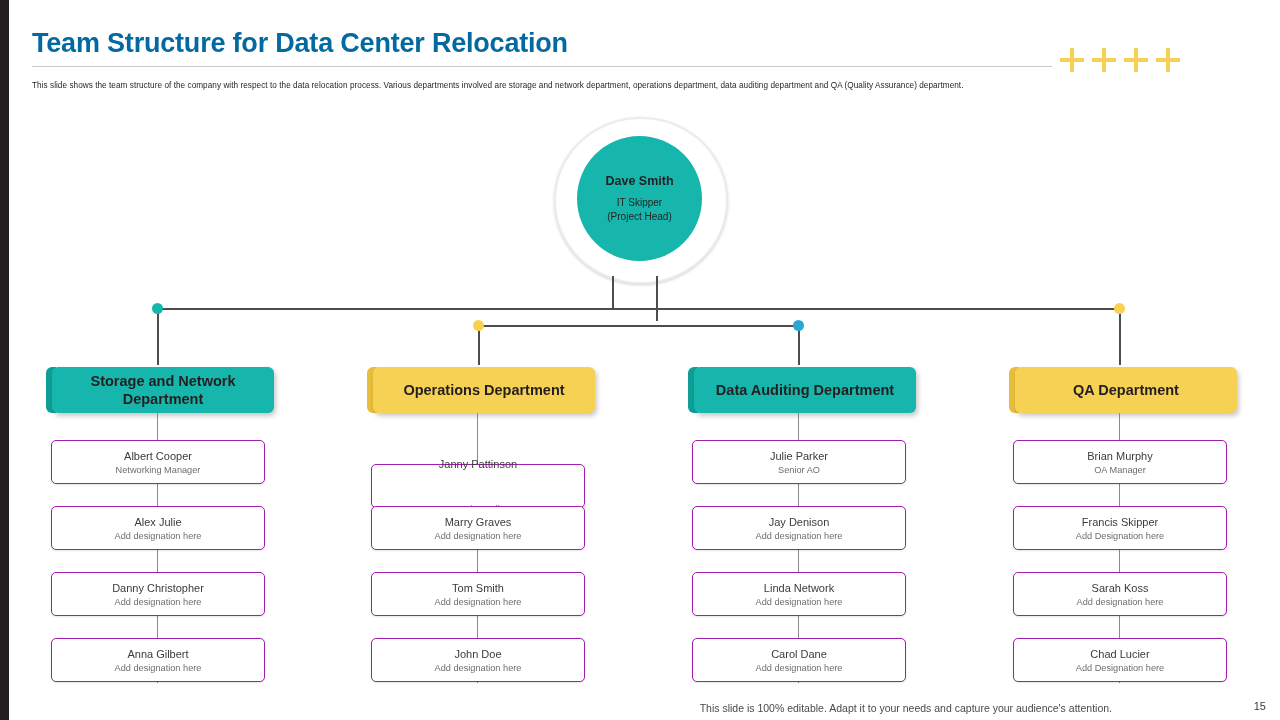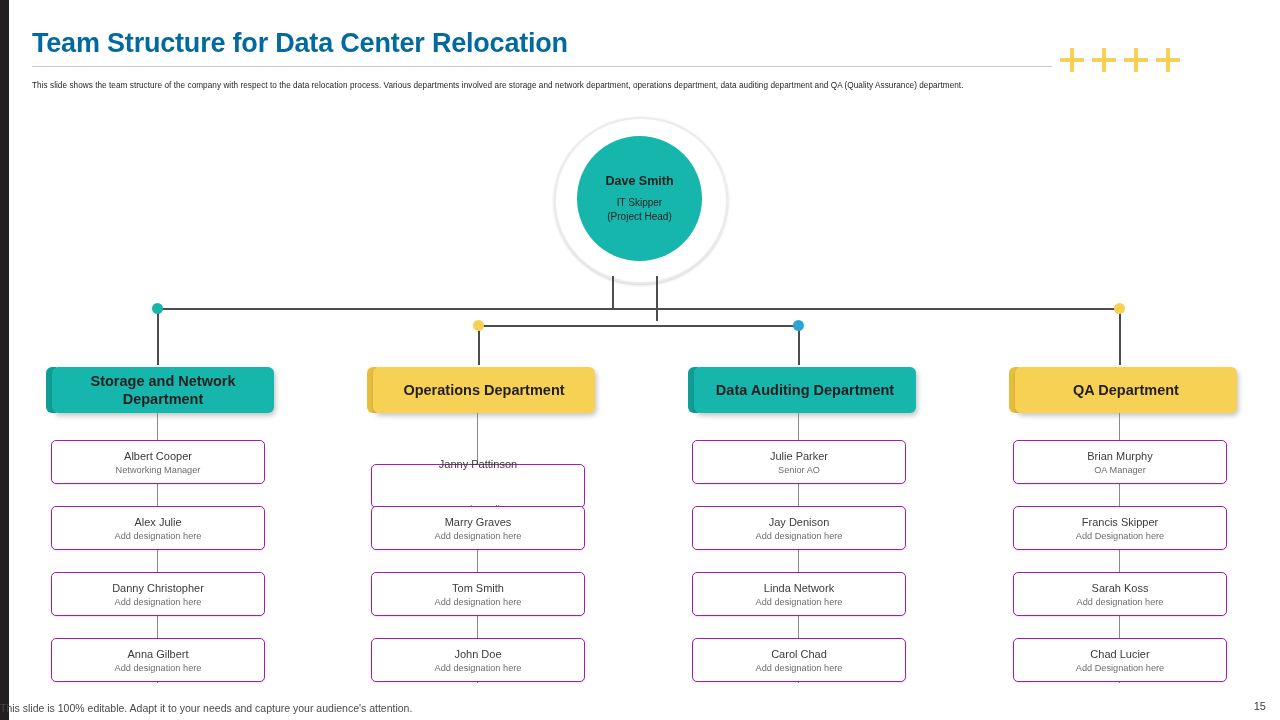--- a/index.html
+++ b/index.html
@@ -72,21 +72,21 @@
     position:absolute;width:212px;height:42px;
     border:1px solid #a21caf;border-radius:5px;background:#ffffff;
     display:flex;flex-direction:column;align-items:center;justify-content:center;
     box-shadow:0 1px 2px rgba(0,0,0,0.10);
   }
   .m-name{font-size:11px;color:#3b3b3b;font-weight:normal;}
   .m-role{font-size:9.2px;color:#6d6d6d;margin-top:3px;}
   .vline{position:absolute;width:1px;background:#8a8a8a;}
   
   .footer{
-    position:absolute;left:0;top:702px;width:1112px;text-align:left;
+    position:absolute;left:0;top:702px;width:1112px;text-align:right;
     font-size:10.5px;color:#4a4a4a;
   }
   .page-num{
     position:absolute;right:14px;top:700px;font-size:11px;color:#3b3b3b;
   }
 </style>
 </head>
 <body>
 
 <div class="left-bar"></div>
@@ -185,21 +185,21 @@
 </div>
 <div class="member" style="left:692px;top:506px;">
   <div class="m-name">Jay Denison</div>
   <div class="m-role">Add designation here</div>
 </div>
 <div class="member" style="left:692px;top:572px;">
   <div class="m-name">Linda Network</div>
   <div class="m-role">Add designation here</div>
 </div>
 <div class="member" style="left:692px;top:638px;">
-  <div class="m-name">Carol Chad</div>
+  <div class="m-name">Carol Dane</div>
   <div class="m-role">Add designation here</div>
 </div>
 
 <div class="dept-tab" style="left:1009px;top:367px;background:#e7bd3c;"></div>
 <div class="dept" style="left:1015px;top:367px;background:#f6d154;">
   <span>QA Department</span>
 </div>
 <div class="vline" style="left:1119px;top:413px;height:270px;"></div>
 
 <div class="member" style="left:1013px;top:440px;">

